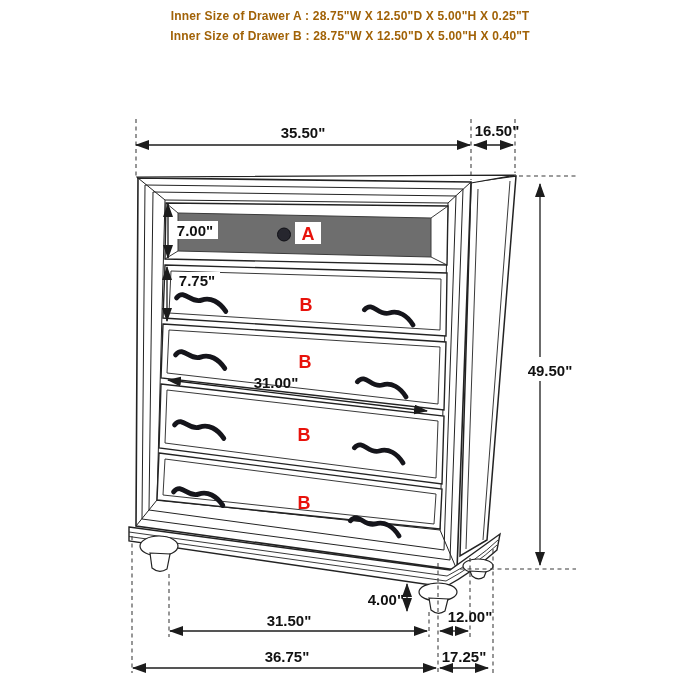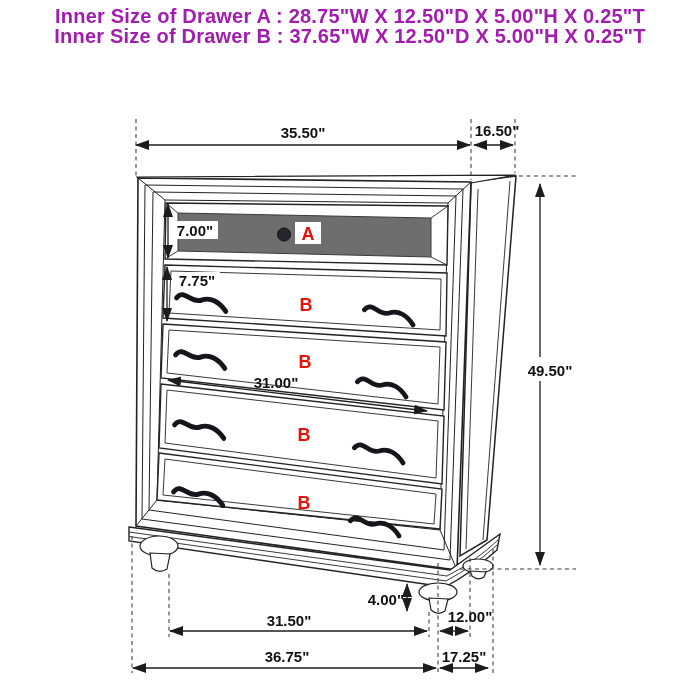--- a/index.html
+++ b/index.html
@@ -1,18 +1,18 @@
 <!DOCTYPE html>
 <html><head>
 <meta charset="utf-8">
 <style>
   html,body{margin:0;padding:0;background:#ffffff;}
   body{width:700px;height:700px;position:relative;font-family:"Liberation Sans",sans-serif;}
   .hdr{position:absolute;top:6px;left:0;width:700px;text-align:center;
-       font-weight:bold;font-size:20px;line-height:20px;color:#a21caf;letter-spacing:.2px;}
+       font-weight:bold;font-size:12px;line-height:20px;color:#a16207;letter-spacing:.2px;}
   svg{position:absolute;top:0;left:0;}
   .ln{stroke:#232323;fill:none;}
   .fw{fill:#ffffff;stroke:#232323;}
   .dim{stroke:#1c1c1c;stroke-width:1.3;fill:none;}
   .dsh{stroke:#3a3a3a;stroke-width:1.05;fill:none;stroke-dasharray:4 3.5;}
   .dt{font-family:"Liberation Sans",sans-serif;font-weight:bold;font-size:15px;fill:#111;}
   .rl{font-family:"Liberation Sans",sans-serif;font-weight:bold;font-size:18px;}
 </style>
 </head>
 <body>
@@ -188,14 +188,14 @@
     <text class="rl" x="308" y="240" text-anchor="middle">A</text>
     <text class="rl" x="306" y="311" text-anchor="middle">B</text>
     <text class="rl" x="305" y="368" text-anchor="middle">B</text>
     <text class="rl" x="304" y="441" text-anchor="middle">B</text>
     <text class="rl" x="304" y="509" text-anchor="middle">B</text>
   </g>
 </svg>
 
 <div class="hdr">
   <div>Inner Size of Drawer A : 28.75"W X 12.50"D X 5.00"H X  0.25"T</div>
-  <div>Inner Size of Drawer B : 37.65"W X 12.50"D X 5.00"H X  0.25"T</div>
+  <div>Inner Size of Drawer B : 28.75"W X 12.50"D X 5.00"H X  0.40"T</div>
 </div>
 
 </body></html>

